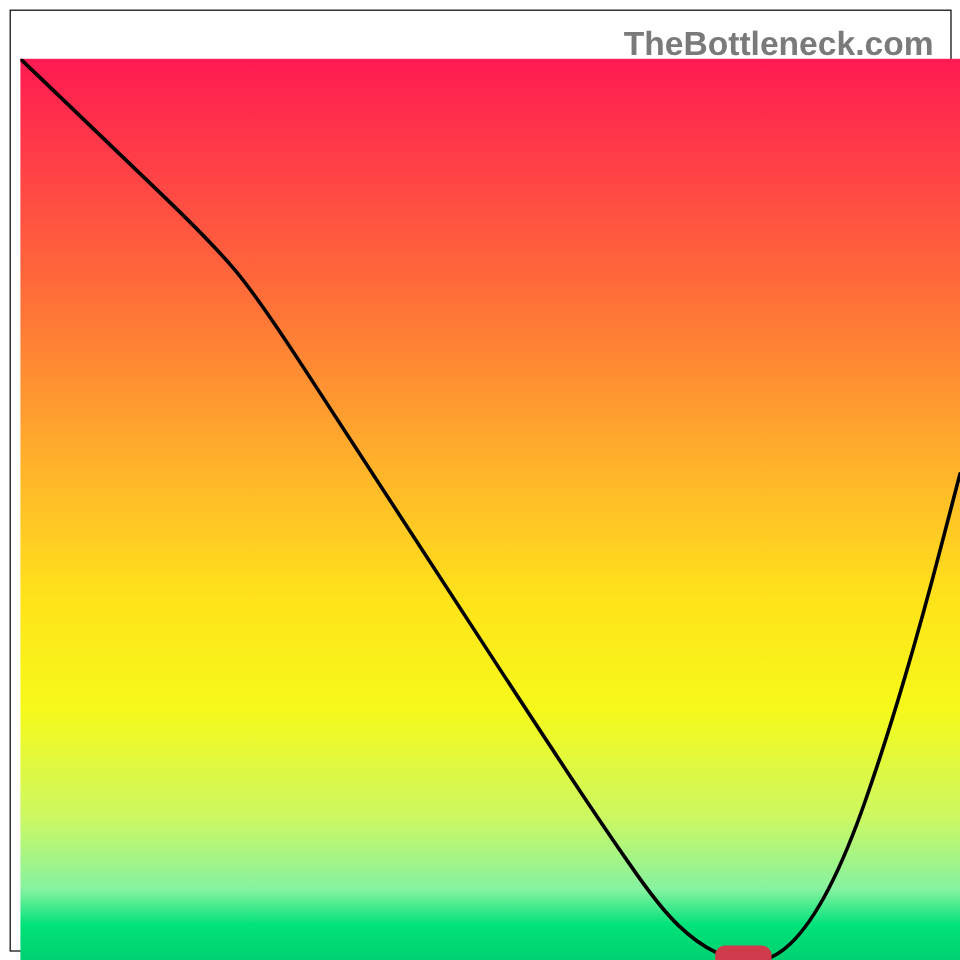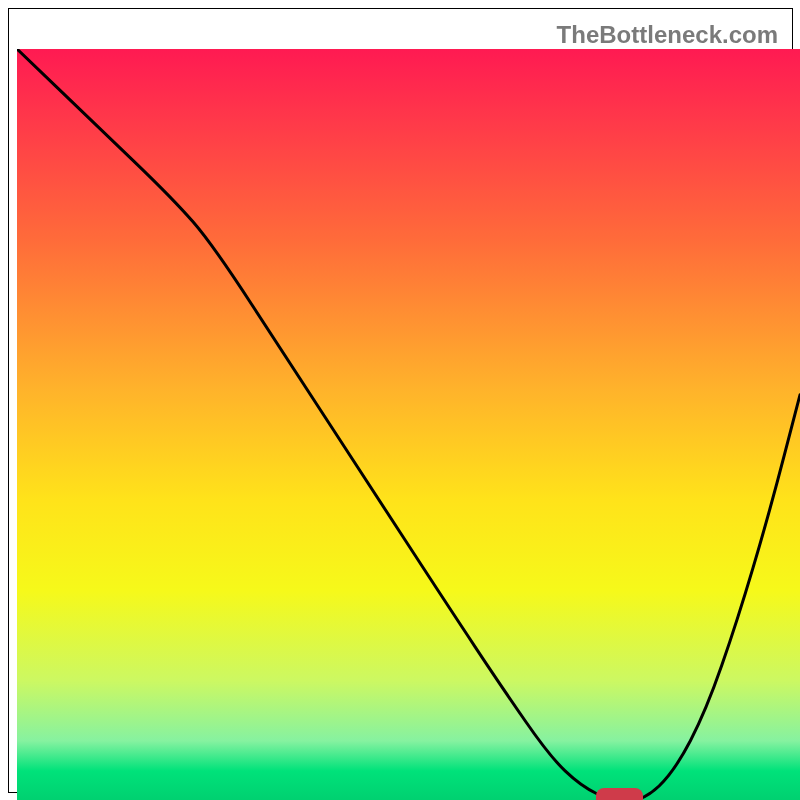--- a/index.html
+++ b/index.html
@@ -8,21 +8,21 @@
     position: absolute;
     left: 8px; top: 8px;
     width: 783px; height: 783px;
     border: 1px solid #000;
     background: #fff;
   }
   .watermark {
     position: absolute;
     top: 12px;
     right: 14px;
-    font-size: 24px;
+    font-size: 28px;
     font-weight: bold;
     color: #7a7a7a;
   }
   .plot {
     position: absolute;
     left: 8px; top: 40px;
     width: 783px; height: 752px;
   }
   .gradient {
     position: absolute;

